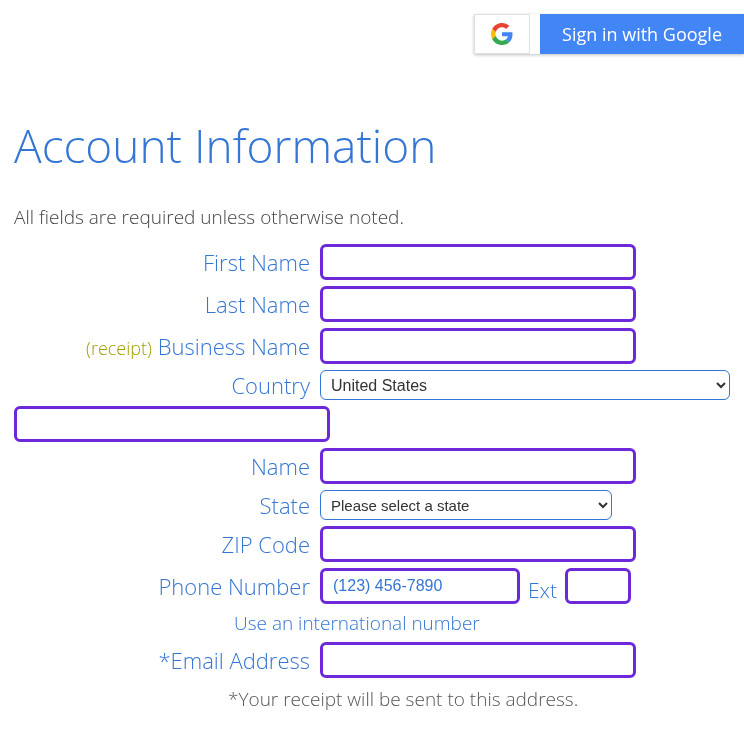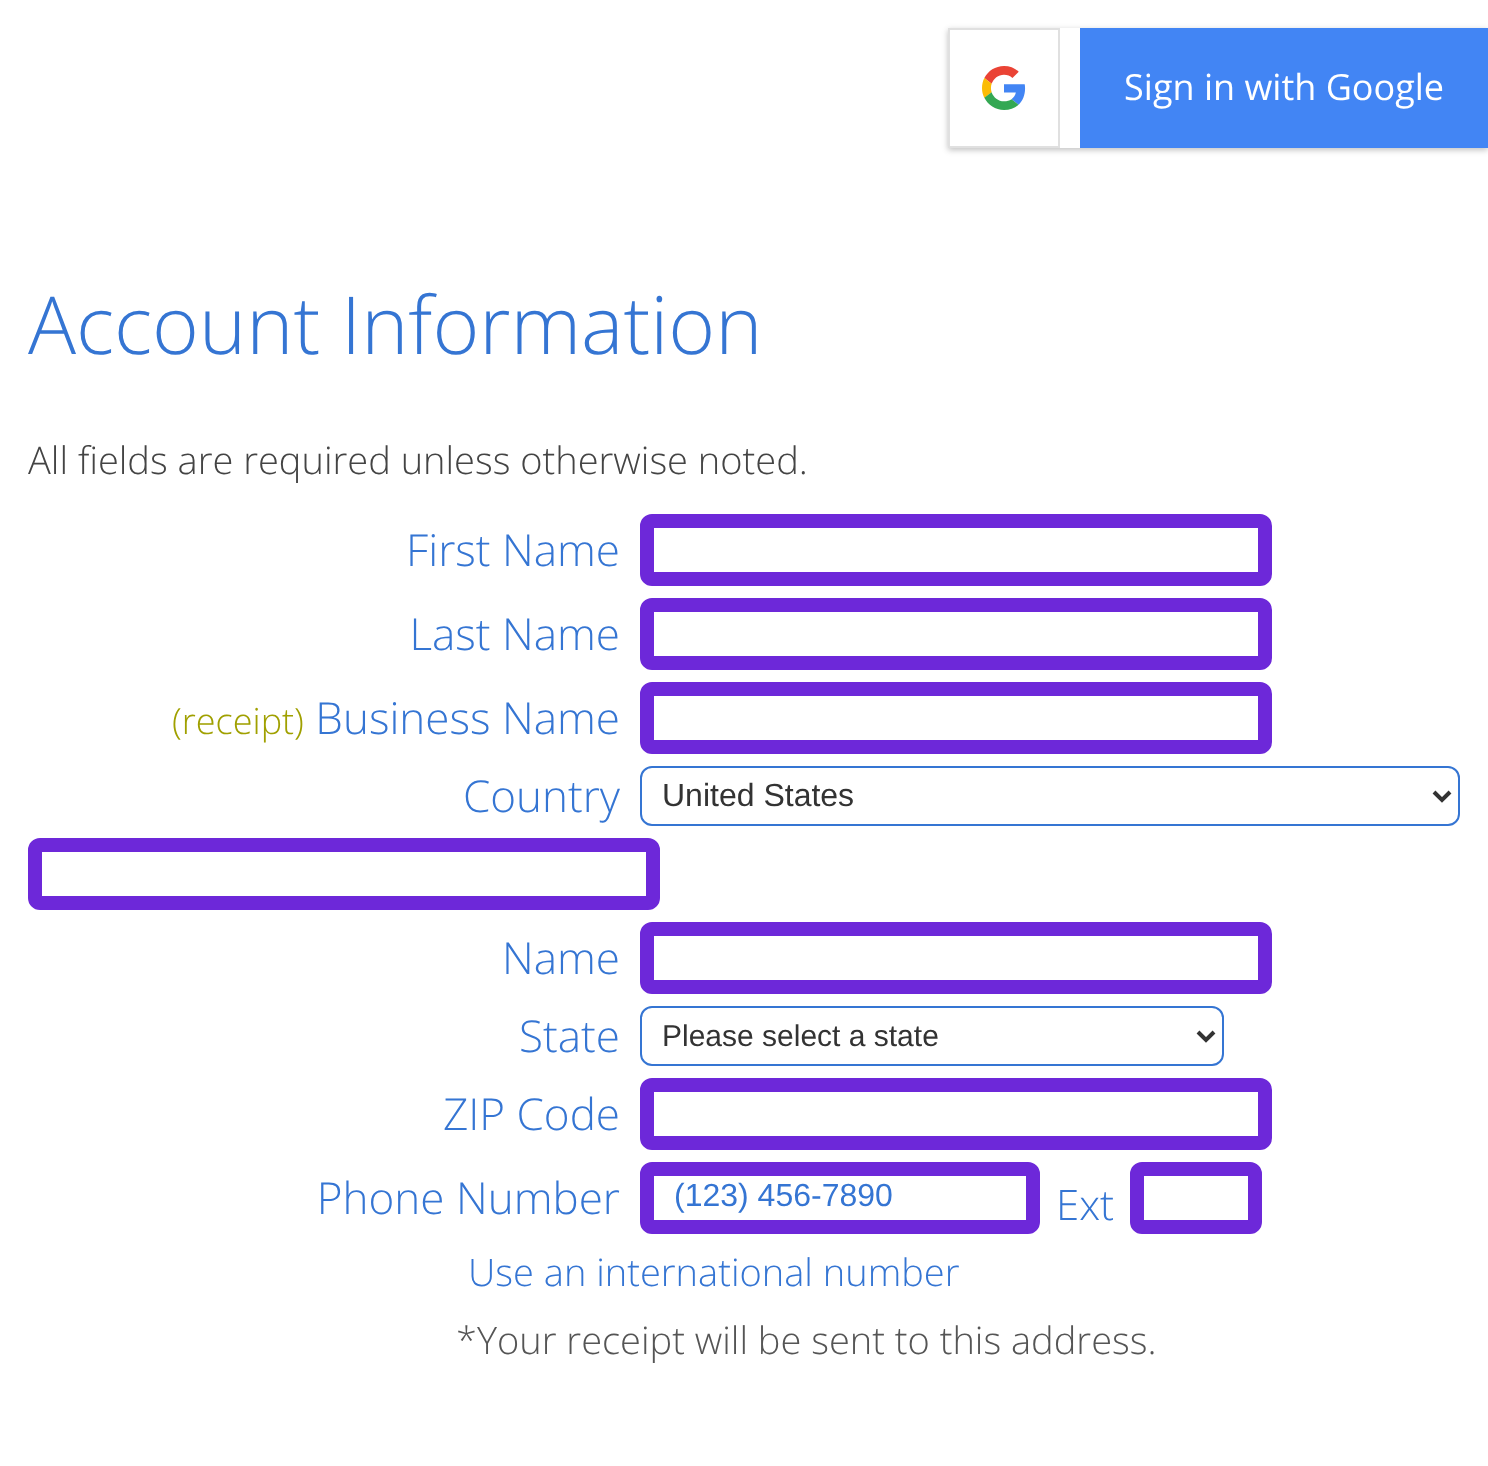--- a/index.html
+++ b/index.html
@@ -11,21 +11,21 @@
     color: #333;
     width: 744px;
   }
   .google-signin-wrap {
     display: flex;
     justify-content: flex-end;
     padding: 14px 0 0 0;
   }
   .google-signin {
     display: flex;
-    height: 60px;
+    height: 40px;
     box-shadow: 0 1px 3px rgba(0,0,0,0.25);
     cursor: pointer;
     gap: 10px;
   }
   .google-icon-box {
     background: #fff;
     width: 56px;
     display: flex;
     align-items: center;
     justify-content: center;
@@ -39,21 +39,21 @@
     align-items: center;
     padding: 0 22px;
     white-space: nowrap;
   }
   .content {
     padding: 0 14px;
   }
   h1.page-title {
     color: #3575D3;
     font-weight: 300;
-    font-size: 40px;
+    font-size: 46px;
     margin: 60px 0 28px 0;
   }
   .subhead {
     color: #444;
     font-size: 19px;
     margin-bottom: 14px;
     font-weight: 300;
   }
   .form-row {
     display: flex;
@@ -72,21 +72,21 @@
     color: #A0A000;
     font-size: 18px;
   }
   .field-col {
     flex: 1;
     display: flex;
     align-items: flex-end;
     gap: 8px;
   }
   input[type="text"] {
-    border: 7px solid #6d28d9;
+    border: 3px solid #6d28d9;
     border-radius: 6px;
     height: 36px;
     padding: 4px 10px;
     font-size: 16px;
     color: #333;
     outline: none;
   }
   input.std { width: 316px; }
   select {
     border: 1px solid #3575D3;
@@ -226,17 +226,23 @@
       <input type="text" class="phone-input" placeholder="(123) 456-7890" style="">
       <span class="ext-label">Ext</span>
       <input type="text" class="ext-input" style="">
     </div>
   </div>
 
   <div class="intl-link-row">
     <span class="intl-link">Use an international number</span>
   </div>
 
+  <div class="form-row">
+    <div class="label-col">*Email Address</div>
+    <div class="field-col">
+        <input type="text" class="std" style="">
+      </div>
+  </div>
 
   <div class="receipt-note-row">
     <span class="receipt-note">*Your receipt will be sent to this address.</span>
   </div>
 </div>
 
 </body></html>

